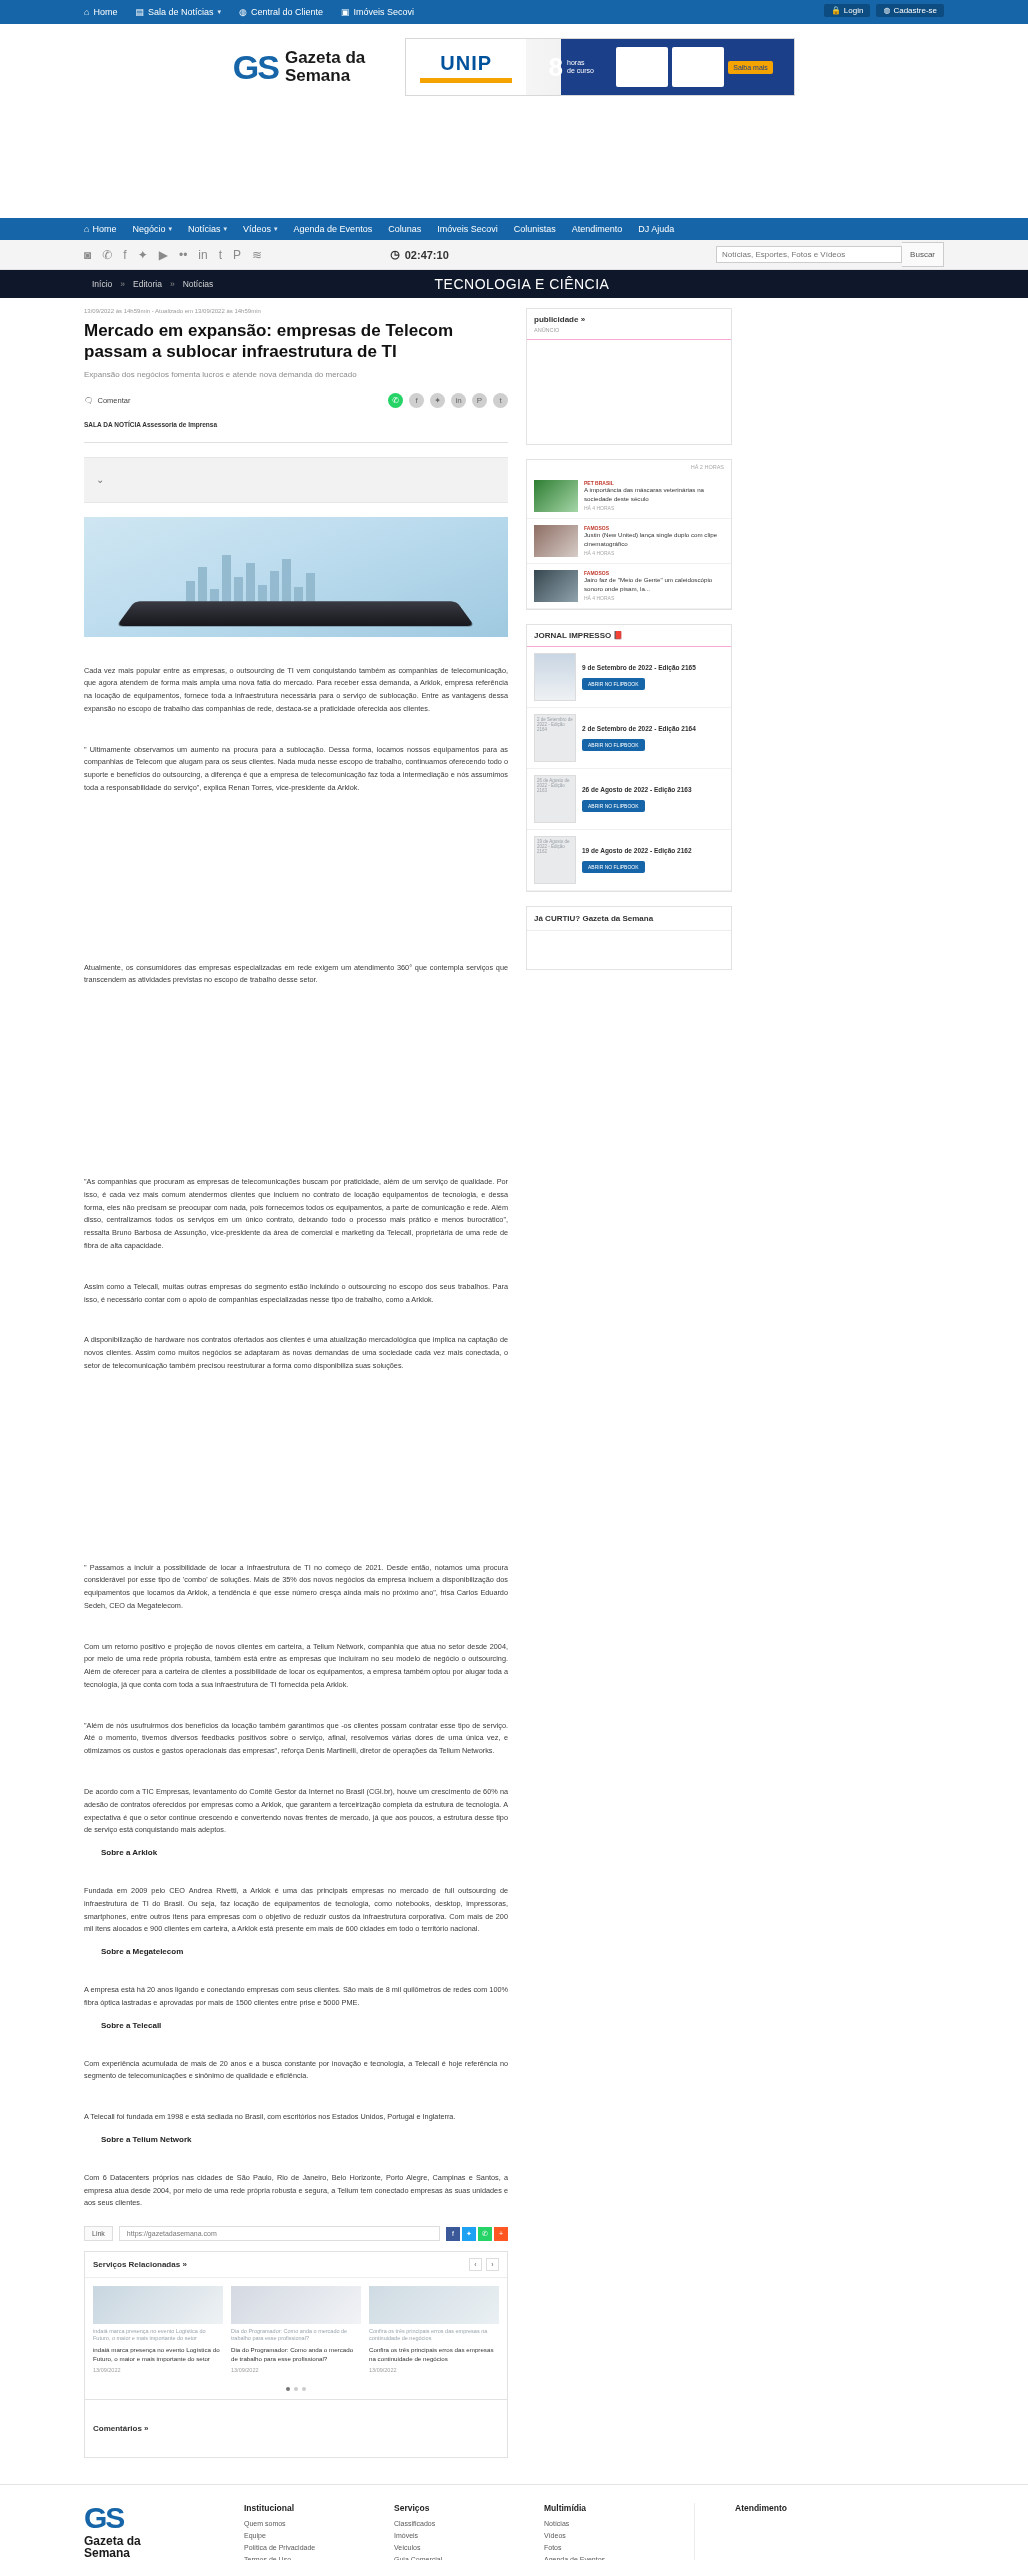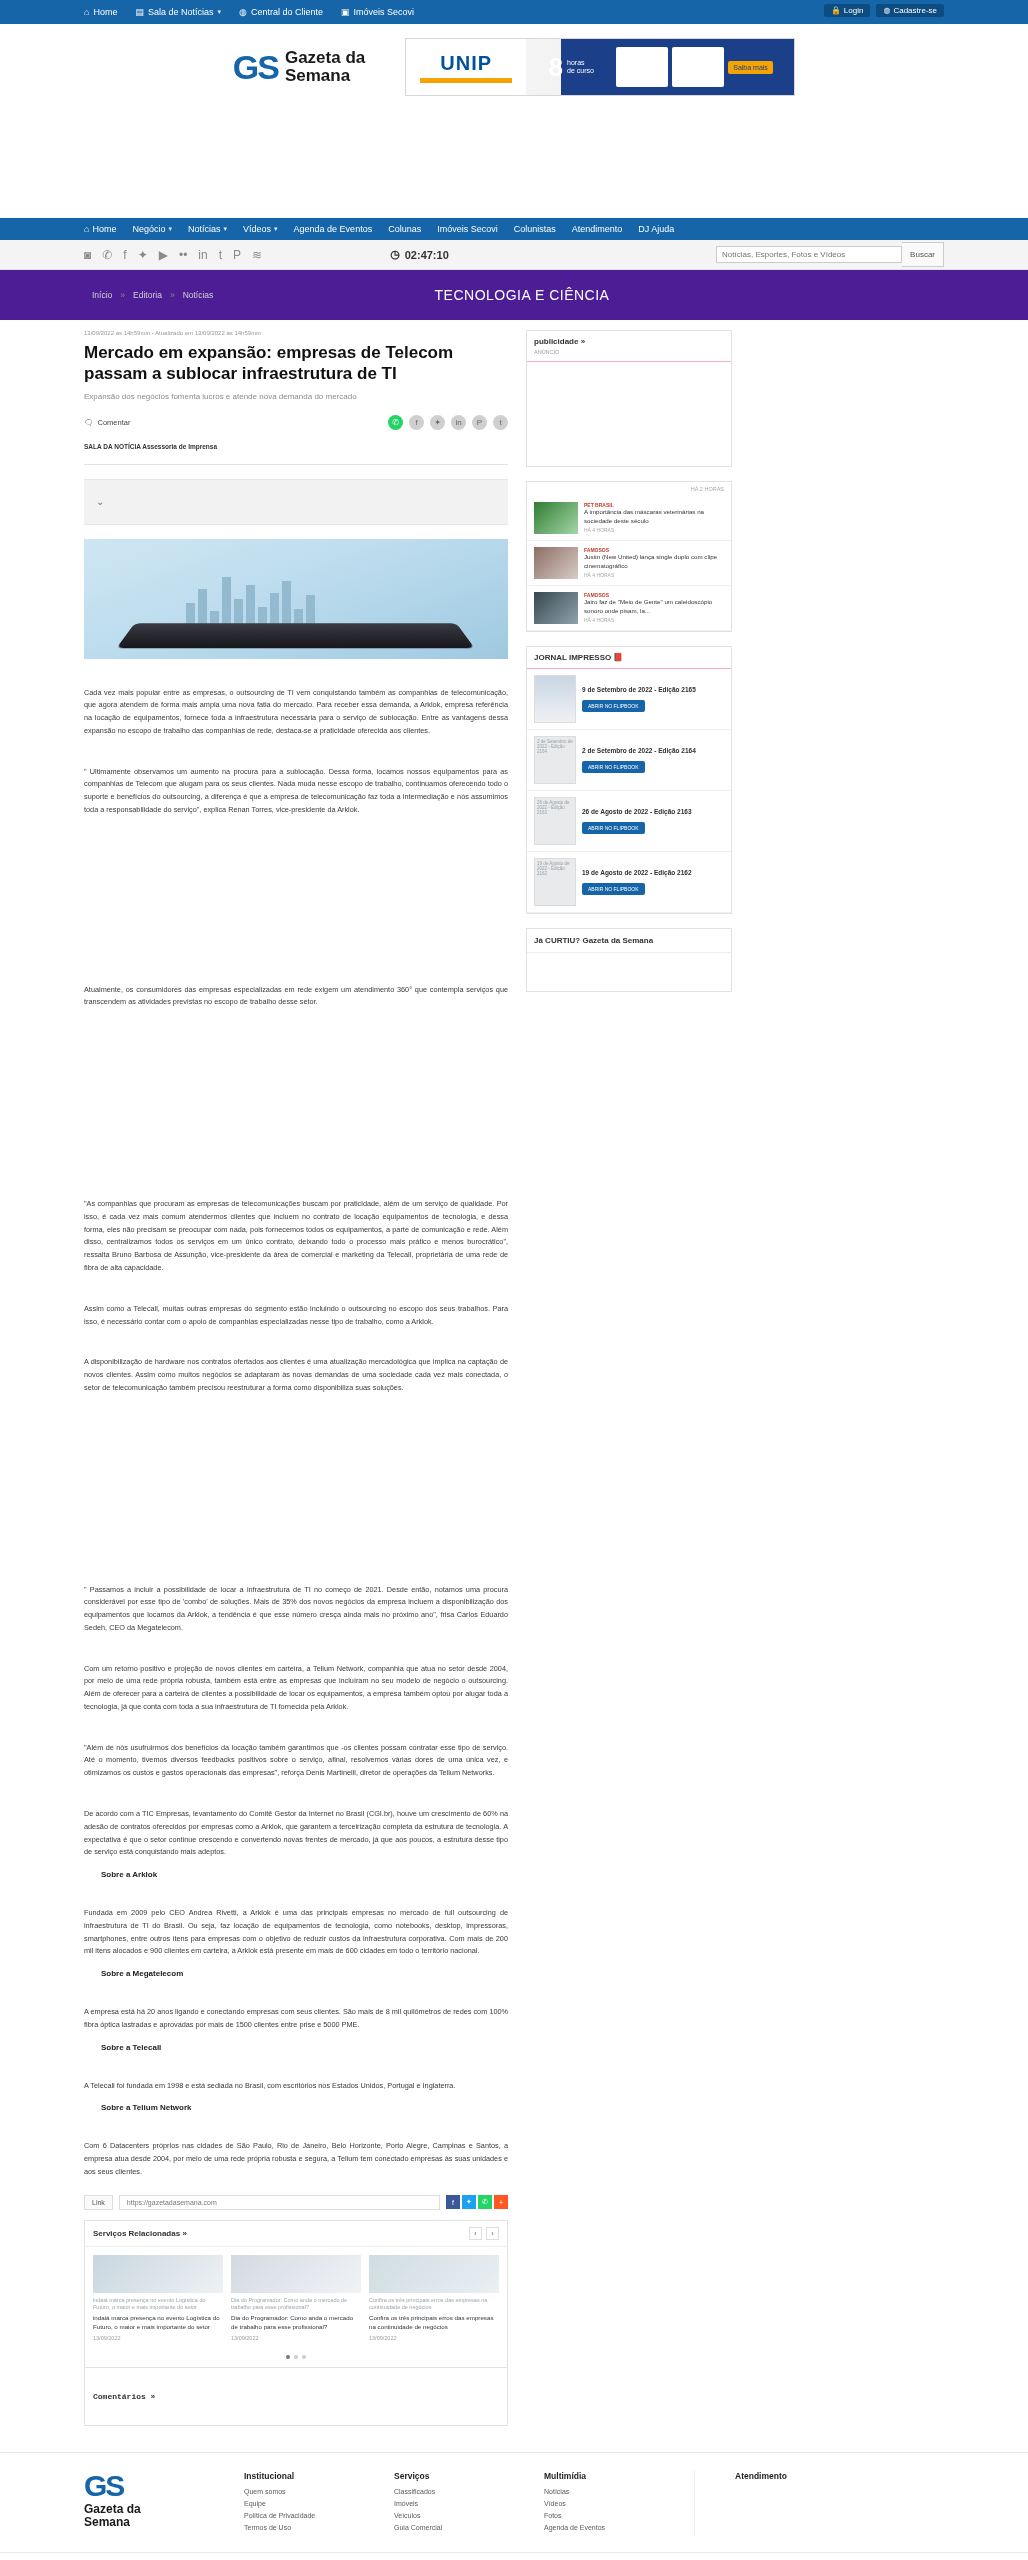--- a/index.html
+++ b/index.html
@@ -129,22 +129,22 @@
     font-family: "Liberation Sans", sans-serif;
   }
   .search-btn {
     height: 25px; border: 1px solid #ccc; border-left: none;
     background: #fafafa; font-size: 8px; padding: 0 8px; color: #555;
     font-family: "Liberation Sans", sans-serif;
   }
 
   
   .sectionhead {
-    background: #4c1d95;
-    height: 50px;
+    background: #0f172a;
+    height: 28px;
     display: flex;
     align-items: center;
     justify-content: center;
     position: relative;
     padding-left: 16px;
   }
   .sectionhead-inner { width: 860px; display: flex; align-items: center; position: relative; }
   .crumbs { font-size: 8.5px; color: #d2d2d2; display: flex; gap: 8px; align-items:center;}
   .crumbs .sep { color: #8d8d8d; }
   .section-title {
@@ -264,21 +264,21 @@
   .rel-thumb.b { background: linear-gradient(135deg,#d4d9e2,#f1f3f6); }
   .rel-thumb.c { background: linear-gradient(135deg,#cfdbe3,#eaf0f3); }
   .rel-alt { font-size: 5.5px; color: #9aa5ad; line-height: 1.3; display:block; margin-bottom:3px;}
   .rel-title { font-size: 6.2px; color: #333; line-height: 1.45; }
   .rel-date { font-size: 5.5px; color: #a0a0a0; margin-top: 3px; }
   .rel-dots { display: flex; gap: 4px; justify-content: center; padding: 6px 0 8px; }
   .rel-dots i { width: 4px; height: 4px; border-radius: 50%; background: #ccc; display:block;}
   .rel-dots i.on { background: #777; }
   .comments-box {
     border: 1px solid #e2e2e2; border-top: none; padding: 24px 8px;
-    font-size: 8px; font-weight: bold; color: #333; font-family: Liberation Mono, monospace;
+    font-size: 8px; font-weight: bold; color: #333;
   }
 
   
   .side-box { border: 1px solid #e2e2e2; margin-bottom: 14px; background: #fff; }
   .side-head {
     font-size: 8px; color: #333; padding: 6px 7px; border-bottom: 1px solid #f9a8d4; font-weight: bold;
   }
   .side-head small { font-size: 5.5px; color: #9e9e9e; font-weight: normal; display:block; margin-top:3px;}
   .ad-area { height: 104px; }
 
@@ -552,20 +552,21 @@
     <p class="body">"Além de nós usufruirmos dos benefícios da locação também garantimos que -os clientes possam contratar esse tipo de serviço. Até o momento, tivemos diversos feedbacks positivos sobre o serviço, afinal, resolvemos várias dores de uma única vez, e otimizamos os custos e gastos operacionais das empresas", reforça Denis Martinelli, diretor de operações da Telium Networks.</p>
     <p class="body">De acordo com a TIC Empresas, levantamento do Comitê Gestor da Internet no Brasil (CGI.br), houve um crescimento de 60% na adesão de contratos oferecidos por empresas como a Arklok, que garantem a terceirização completa da estrutura de tecnologia. A expectativa é que o setor continue crescendo e convertendo novas frentes de mercado, já que aos poucos, a estrutura desse tipo de serviço está conquistando mais adeptos.</p>
 
     <h3 class="sub">Sobre a Arklok</h3>
     <p class="body">Fundada em 2009 pelo CEO Andrea Rivetti, a Arklok é uma das principais empresas no mercado de full outsourcing de infraestrutura de TI do Brasil. Ou seja, faz locação de equipamentos de tecnologia, como notebooks, desktop, impressoras, smartphones, entre outros itens para empresas com o objetivo de reduzir custos da infraestrutura corporativa. Com mais de 200 mil itens alocados e 900 clientes em carteira, a Arklok está presente em mais de 600 cidades em todo o território nacional.</p>
 
     <h3 class="sub">Sobre a Megatelecom</h3>
     <p class="body">A empresa está há 20 anos ligando e conectando empresas com seus clientes. São mais de 8 mil quilômetros de redes com 100% fibra óptica lastradas e aprovadas por mais de 1500 clientes entre prise e 5000 PME.</p>
 
     <h3 class="sub">Sobre a Telecall</h3>
+    <p class="body">Com experiência acumulada de mais de 20 anos e a busca constante por inovação e tecnologia, a Telecall é hoje referência no segmento de telecomunicações e sinônimo de qualidade e eficiência.</p>
 
     <p class="body">A Telecall foi fundada em 1998 e está sediada no Brasil, com escritórios nos Estados Unidos, Portugal e Inglaterra.</p>
 
     <h3 class="sub">Sobre a Telium Network</h3>
     <p class="body">Com 6 Datacenters próprios nas cidades de São Paulo, Rio de Janeiro, Belo Horizonte, Porto Alegre, Campinas e Santos, a empresa atua desde 2004, por meio de uma rede própria robusta e segura, a Telium tem conectado empresas às suas unidades e aos seus clientes.</p>
 
     <div class="linkbox">
       <div class="link-label">Link</div>
       <div class="link-url">https://gazetadasemana.com</div>
       <div class="share-sq">

